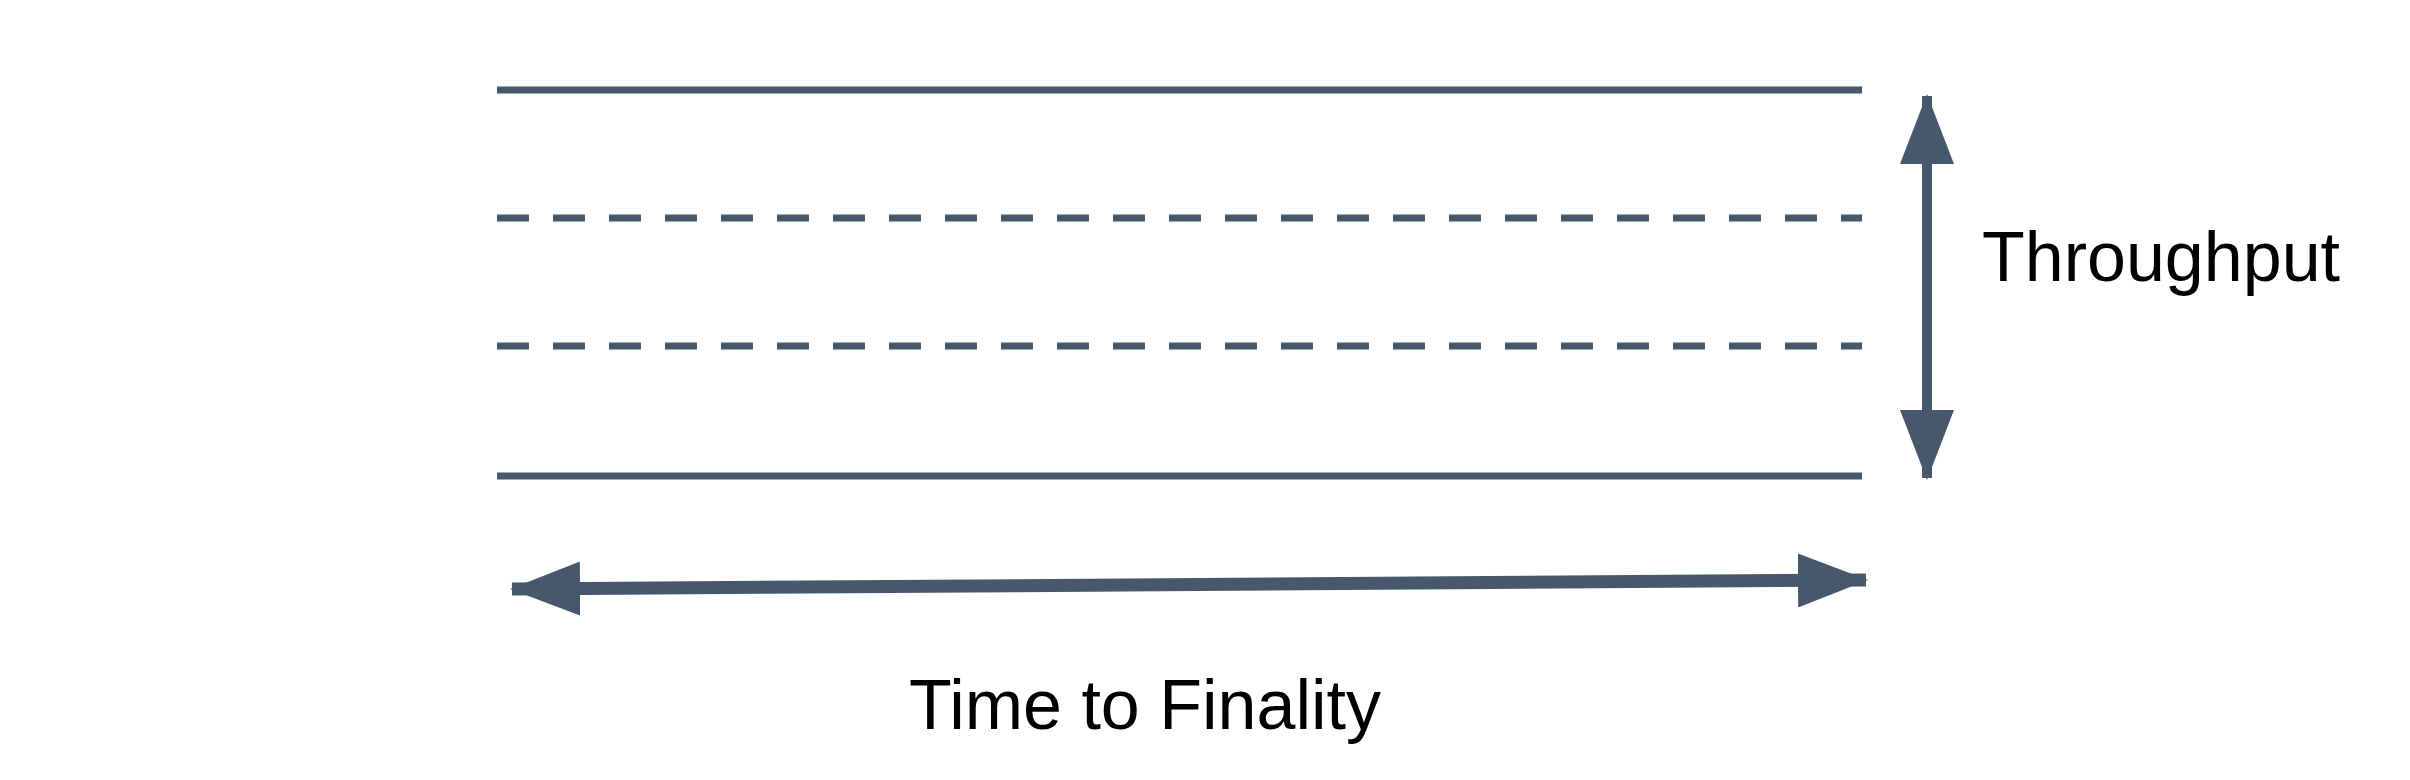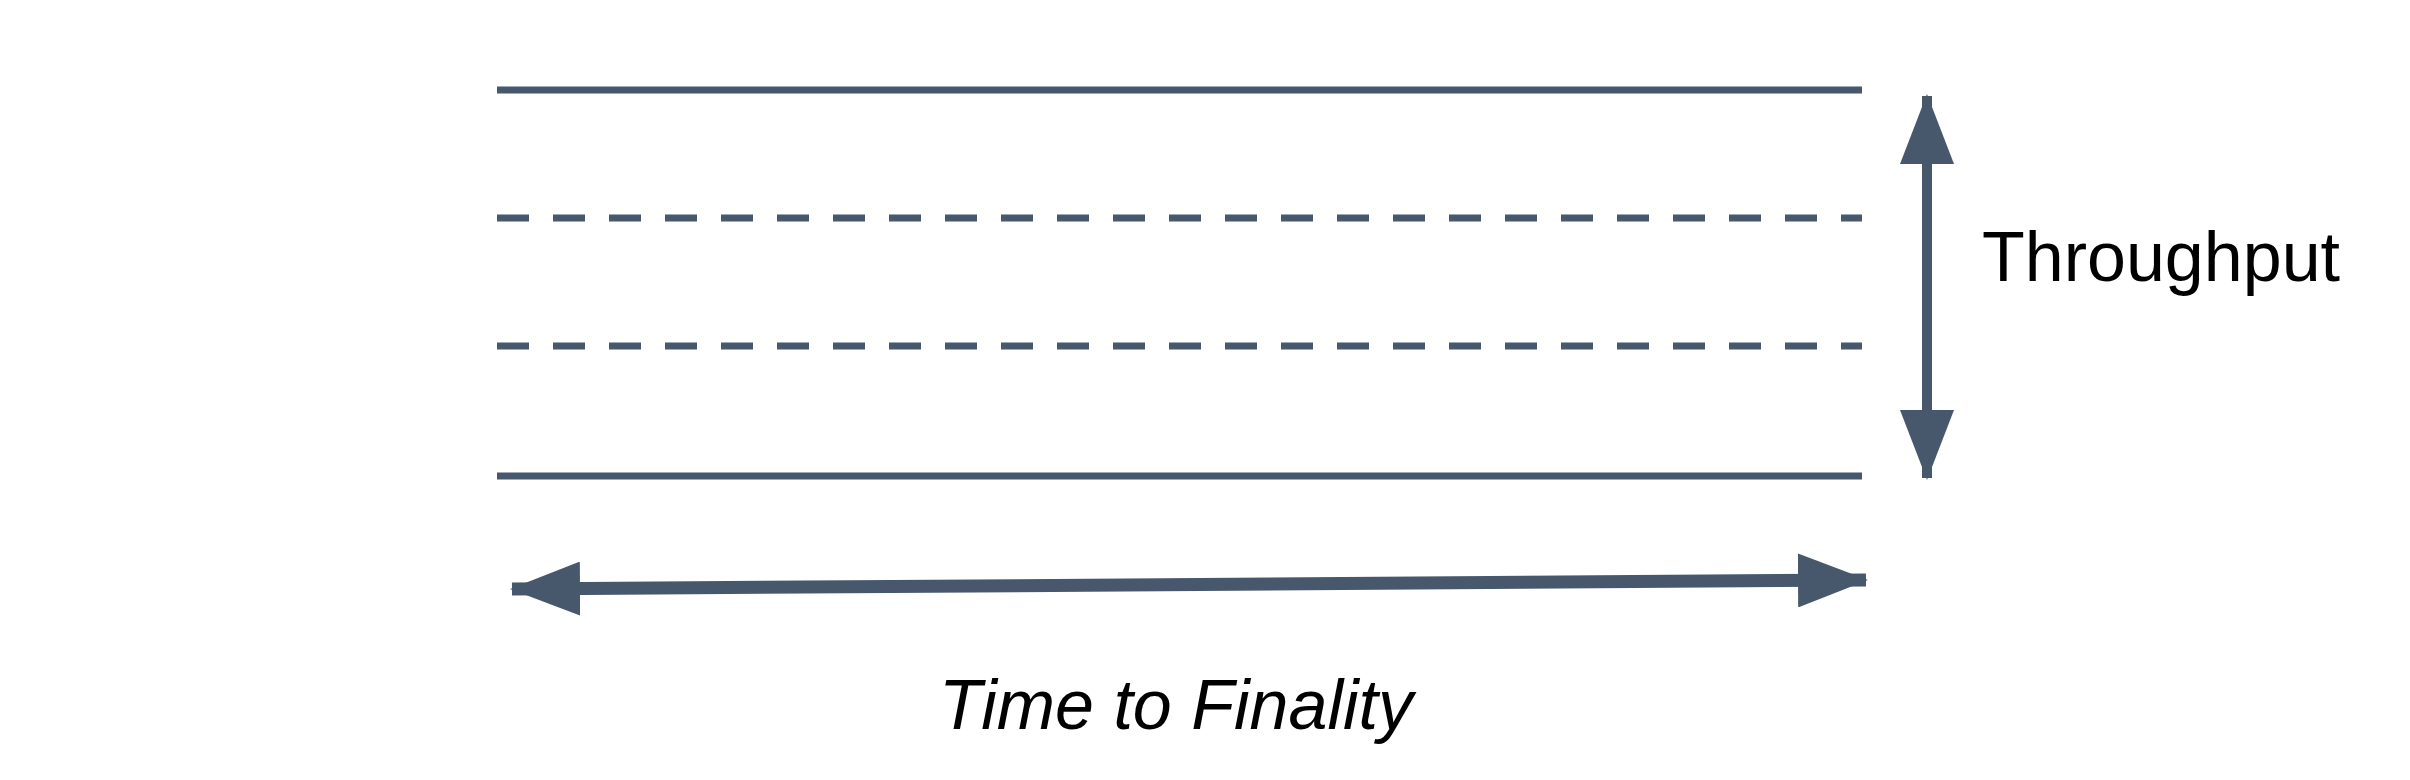--- a/index.html
+++ b/index.html
@@ -48,23 +48,22 @@
     color: var(--color-text, #000000);
     font-size: 70px;
     line-height: 1;
     white-space: nowrap;
   }
   .label-throughput {
     left: 1982px;
     top: 222px;
   }
   .label-time-to-finality {
-    left: 939px;
+    left: 909px;
     top: 670px;
-    font-style: italic;
   }
 </style>
 </head>
 <body>
 
 <div class="canvas">
 
   <svg class="diagram-svg" viewBox="0 0 2410 780" xmlns="http://www.w3.org/2000/svg">
     <defs>
       <marker id="ah" markerUnits="userSpaceOnUse" markerWidth="70" markerHeight="54" refX="68" refY="27" orient="auto-start-reverse">

